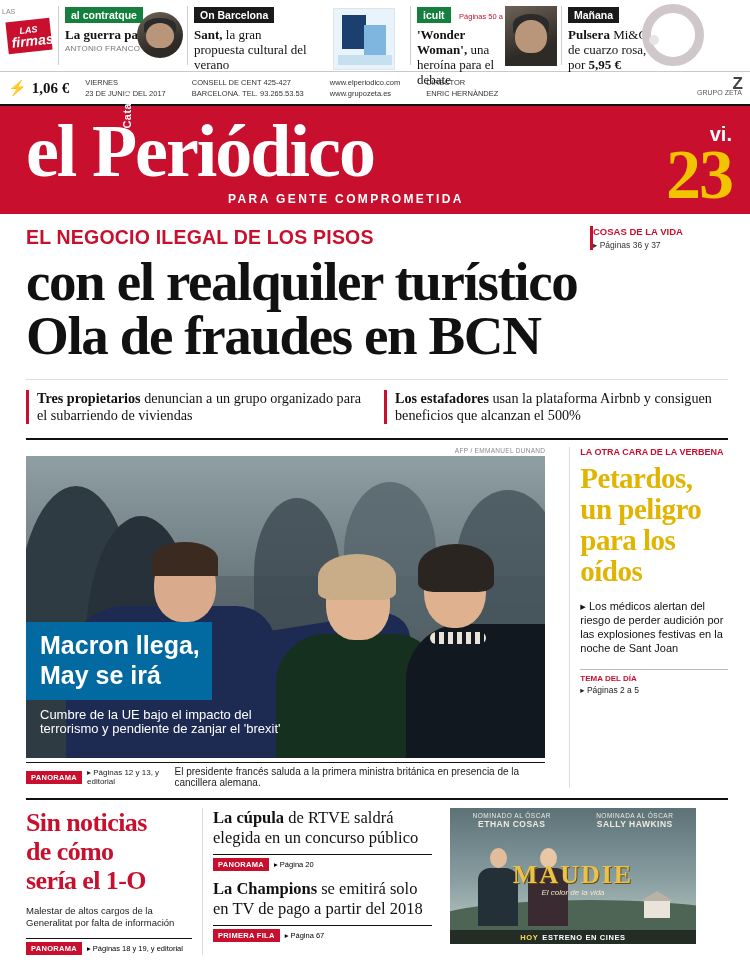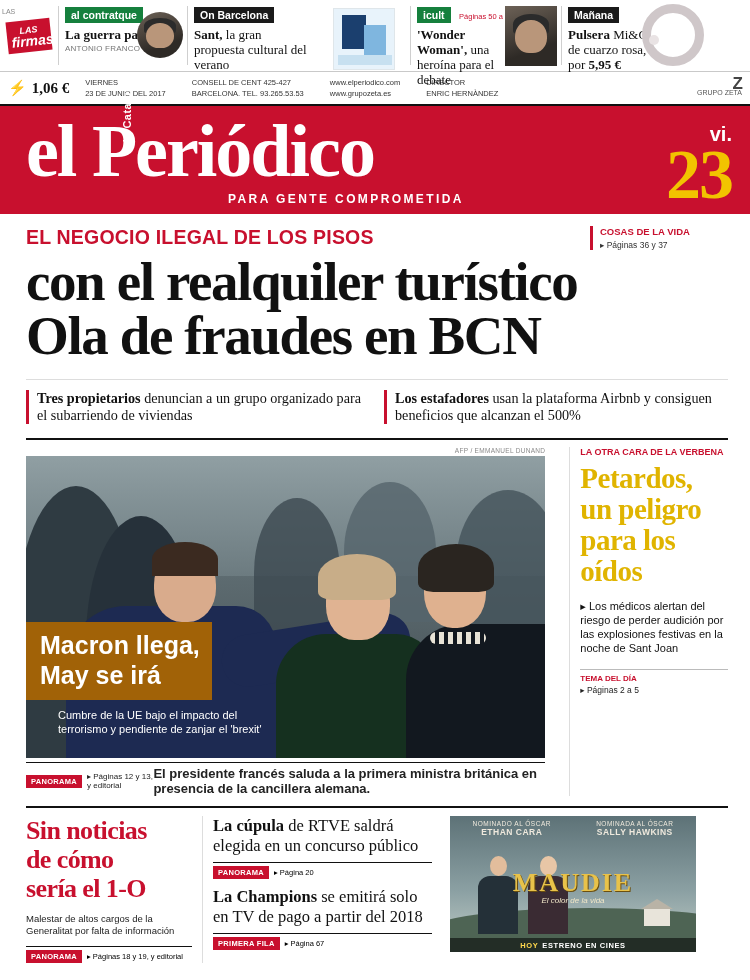--- a/index.html
+++ b/index.html
@@ -133,21 +133,21 @@
   }
 
   
   .lead { padding: 12px 22px 0 26px; position: relative; }
   .kicker {
     color: #c8102e; font-weight: bold; font-size: 19.5px;
     letter-spacing: .2px;
   }
   .lead-side {
     position: absolute; right: 22px; top: 12px; width: 138px;
-    border-left: 3px solid #c8102e; padding-left: 7px;
+    border-left: 3px solid #c8102e; 
   }
   .lead-side .t { color: #c8102e; font-weight: bold; font-size: 9.5px; }
   .lead-side .p { font-size: 8.5px; color: #333; margin-top: 3px; }
   .headline {
     font-family: "Liberation Serif", serif; font-weight: bold;
     font-size: 55px; line-height: 54px; color: #111;
     letter-spacing: -1.4px; margin-top: 6px;
   }
   .subdeck {
     display: flex; margin-top: 16px; border-top: 1px solid #ddd; padding-top: 10px;
@@ -186,38 +186,38 @@
   .may-head { left: 398px; top: 96px; width: 62px; height: 76px; background:#dfb18f; border-radius: 46% 46% 46% 46%;}
   .may-hair { left: 392px; top: 88px; width: 76px; height: 48px; background:#2a2520; border-radius: 50% 50% 20% 20%;}
   .pearls { position:absolute; left: 404px; top: 176px; width: 56px; height: 12px;
     background: repeating-linear-gradient(90deg,#e8e3d6 0 5px,transparent 5px 9px); border-radius: 8px;}
   .blurfig { position:absolute; background:#4b5a61; border-radius: 50% 50% 0 0; opacity:.8;}
   .bf1 { left: 228px; top: 42px; width: 86px; height: 150px; background:#3c4950;}
   .bf2 { left: 318px; top: 26px; width: 92px; height: 140px; background:#55646b;}
   .bf3 { left: 430px; top: 34px; width: 104px; height: 150px; background:#44525a;}
 
   .photo-caption-red {
-    position: absolute; left: 0; bottom: 58px; background: #a16207; color: #fff;
+    position: absolute; left: 0; bottom: 58px; background: #0369a1; color: #fff;
     font-weight: bold; font-size: 25px; line-height: 30px; padding: 8px 12px 10px 14px;
   }
   .photo-caption-red .l2 { display: block; }
   .photo-sub {
-    position: absolute; left: 32px; bottom: 22px; color: #fff;
-    font-size: 11px; line-height: 14px; width: 270px;
+    position: absolute; left: 14px; bottom: 22px; color: #fff;
+    font-size: 13px; line-height: 14px; width: 270px;
   }
   .panorama-bar {
     display: flex; align-items: center; border-top: 1px solid #111;
     margin-top: 4px; padding-top: 3px; font-size: 8px;
   }
   .tag-red {
     background: #c8102e; color:#fff; font-weight: bold; font-size: 7.5px;
     padding: 2px 5px; margin-right: 5px; letter-spacing:.3px;
   }
   .panorama-bar .pages { color:#222; }
-  .panorama-bar .capt { margin-left: auto; font-size: 13px; color:#222;font-weight:bold; }
+  .panorama-bar .capt { margin-left: auto; font-size: 10px; color:#222; }
 
   
   .rightcol { width: 164px; margin-left: 24px; border-left: 1px solid #ddd; padding-left: 10px; }
   .rc-kicker { color: #c8102e; font-weight: bold; font-size: 9px; margin-bottom: 6px; }
   .rc-title {
     font-family: "Liberation Serif", serif; font-weight: bold;
     color: #e0b400; font-size: 29px; line-height: 31px; letter-spacing: -.5px;
   }
   .rc-body {
     font-size: 11px; line-height: 14px; color: #111; margin-top: 12px;
@@ -482,21 +482,21 @@
         <span>▸ Página 67</span>
       </div>
     </div>
 
     <div class="b-col3">
       <div class="poster">
         <div class="sky"></div>
         <div class="hill"></div>
         <div class="house"></div>
         <div class="p-names">
-          <span><span>NOMINADO AL ÓSCAR</span><b>ETHAN CARA</b></span>
+          <span><span>NOMINADO AL ÓSCAR</span><b>ETHAN COSAS</b></span>
           <span><span>NOMINADA AL ÓSCAR</span><b>SALLY HAWKINS</b></span>
         </div>
         <div class="fig figA">
           <div class="hd"></div>
           <div class="bd"></div>
         </div>
         <div class="fig figB">
           <div class="hd"></div>
           <div class="bd"></div>
         </div>

